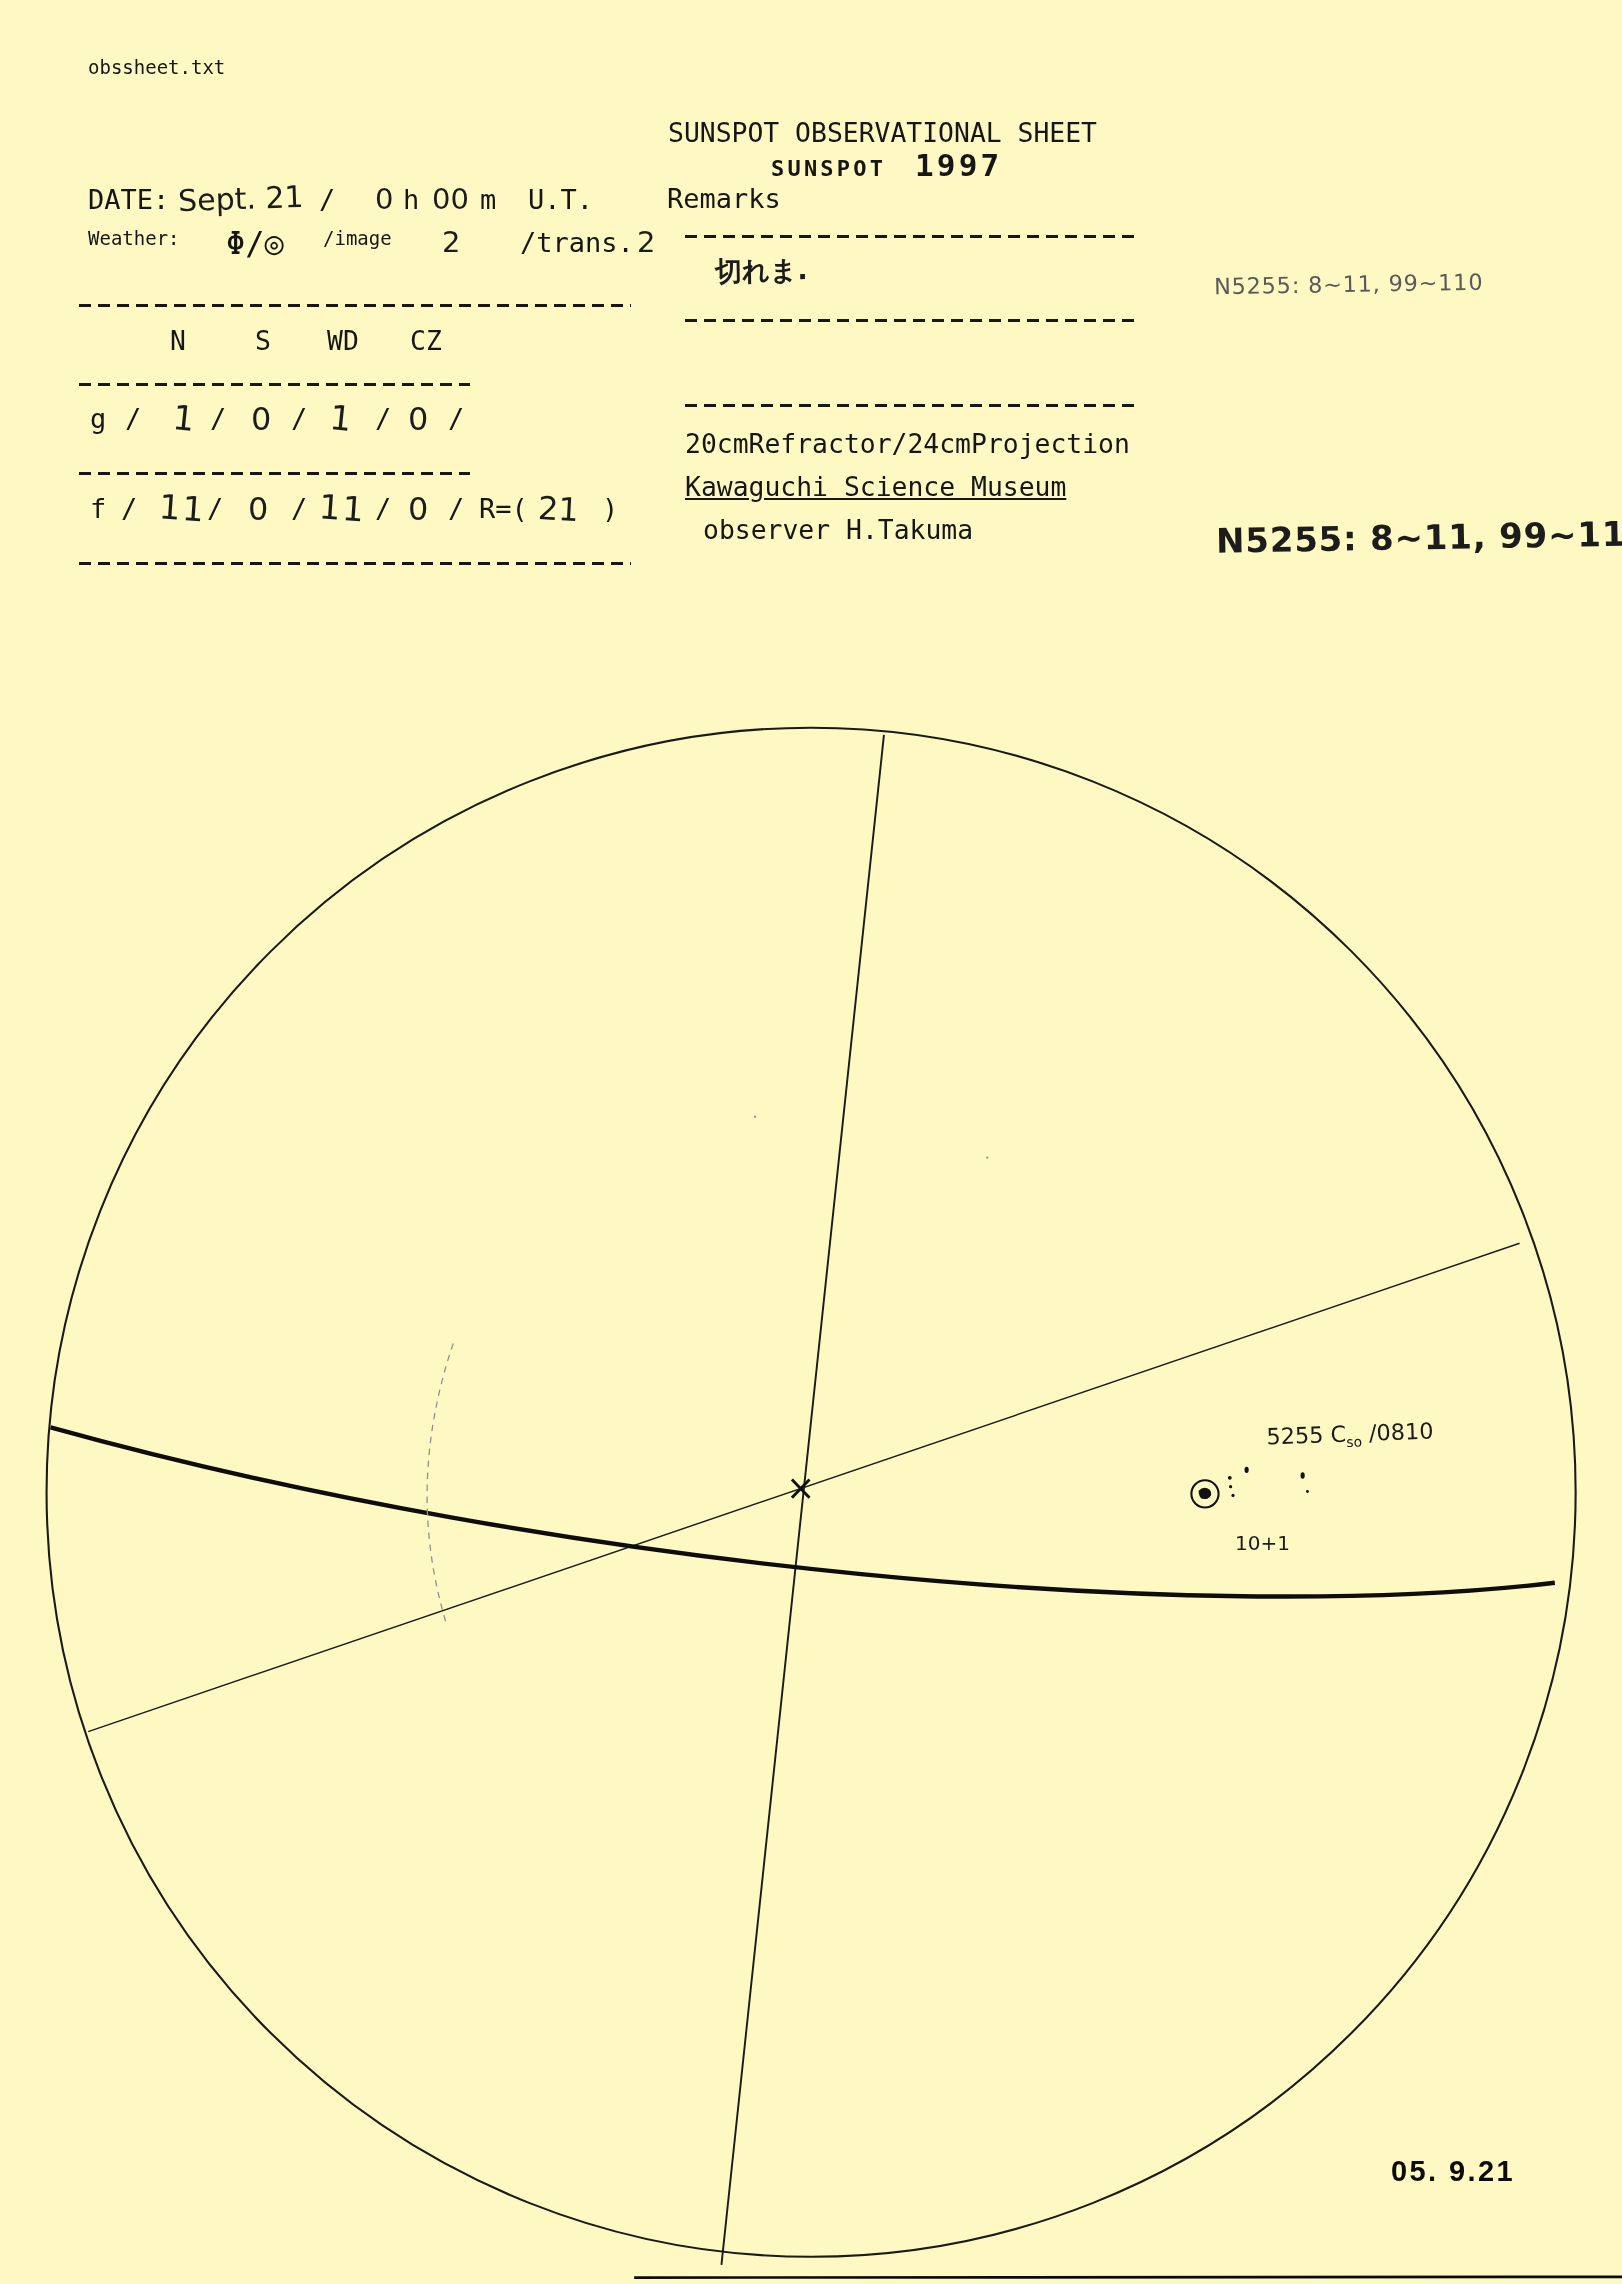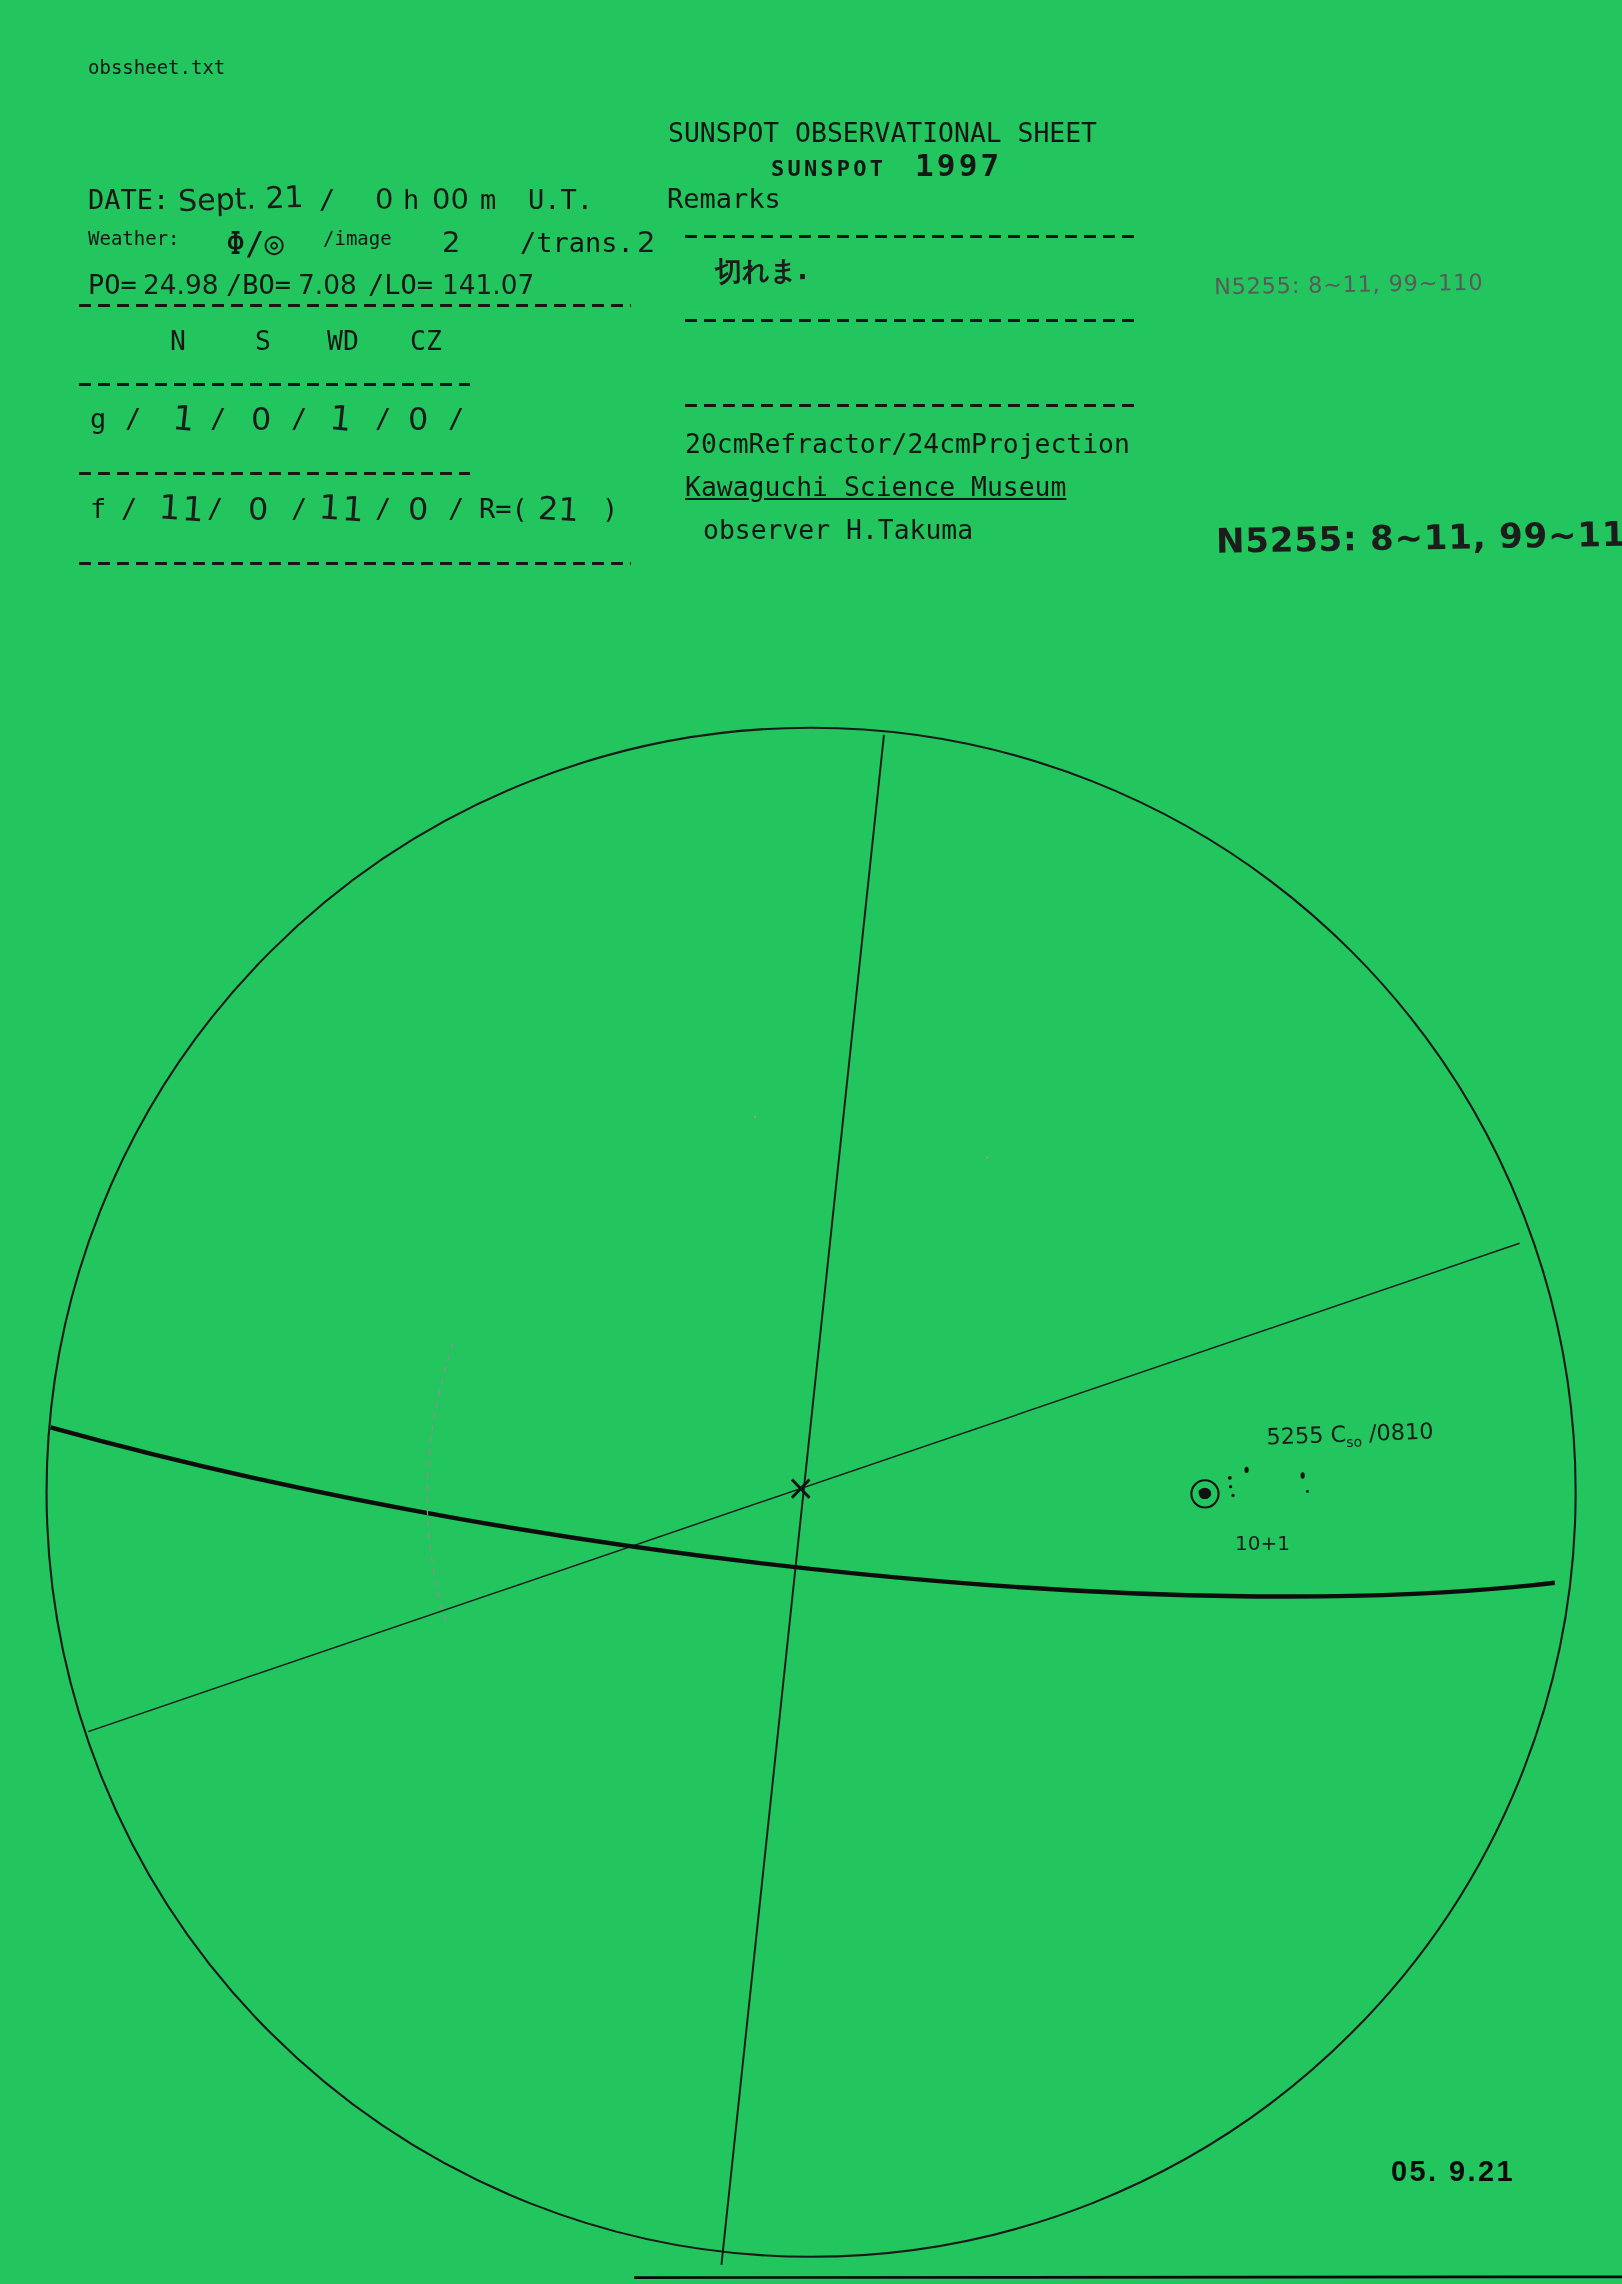--- a/index.html
+++ b/index.html
@@ -1,19 +1,19 @@
 <!DOCTYPE html>
 <html style="font-size:13px"><head>
 <meta charset="utf-8">
 <style>
   html,body{margin:0;padding:0;background:#e8e8e8;}
   #page{
     position:relative;
     width:1623px;height:2284px;
-    background:#22c55e;
+    background:#fef9c3;
     overflow:hidden;
     font-family:"DejaVu Sans Mono", monospace;
     color:#161616;
   }
   .abs{position:absolute;}
   .typed{font-family:"DejaVu Sans Mono", monospace;color:#161616;white-space:pre;}
   .hand{font-family:"DejaVu Sans", sans-serif;color:#1c1c1c;white-space:pre;}
   .pencil{color:#5a5a5a;}
   .dashline{height:0;border-top:0 none;background:repeating-linear-gradient(90deg,#171717 0 12px,transparent 12px 19px);}
   .dash3{height:3.2px;}
@@ -82,28 +82,20 @@
 
   <div class="row" style="top:227px;">
     <span class="cell typed" style="left:88px;font-size:19px;">Weather:</span>
     <span class="cell typed" style="left:226px;top:-3.2px;font-size:32px;">Φ/◎</span>
     <span class="cell typed" style="left:323px;font-size:19px;">/image</span>
     <span class="cell hand" style="left:442px;top:-1.6px;font-size:29px;">2</span>
     <span class="cell typed" style="left:520px;font-size:27px;">/trans.</span>
     <span class="cell hand" style="left:637px;top:-1.6px;font-size:29px;">2</span>
   </div>
 
-  <div class="row" style="top:269px;">
-    <span class="cell typed" style="left:88px;font-size:27px;">PO=</span>
-    <span class="cell hand" style="left:143px;top:0px;font-size:26.4px;">24.98</span>
-    <span class="cell typed" style="left:226px;font-size:27px;">/BO=</span>
-    <span class="cell hand" style="left:298px;top:0px;font-size:26.4px;">7.08</span>
-    <span class="cell typed" style="left:368px;font-size:27px;">/LO=</span>
-    <span class="cell hand" style="left:442px;top:0px;font-size:26.4px;">141.07</span>
-  </div>
 
   <div class="abs dashline dash3" style="left:79px;top:304px;width:552px;"></div>
 
   <div class="row" style="top:325px;">
     <span class="cell typed" style="left:170px;font-size:26.4px;">N</span>
     <span class="cell typed" style="left:255px;font-size:26.4px;">S</span>
     <span class="cell typed" style="left:327px;font-size:26.4px;">WD</span>
     <span class="cell typed" style="left:410px;font-size:26.4px;">CZ</span>
   </div>
 

